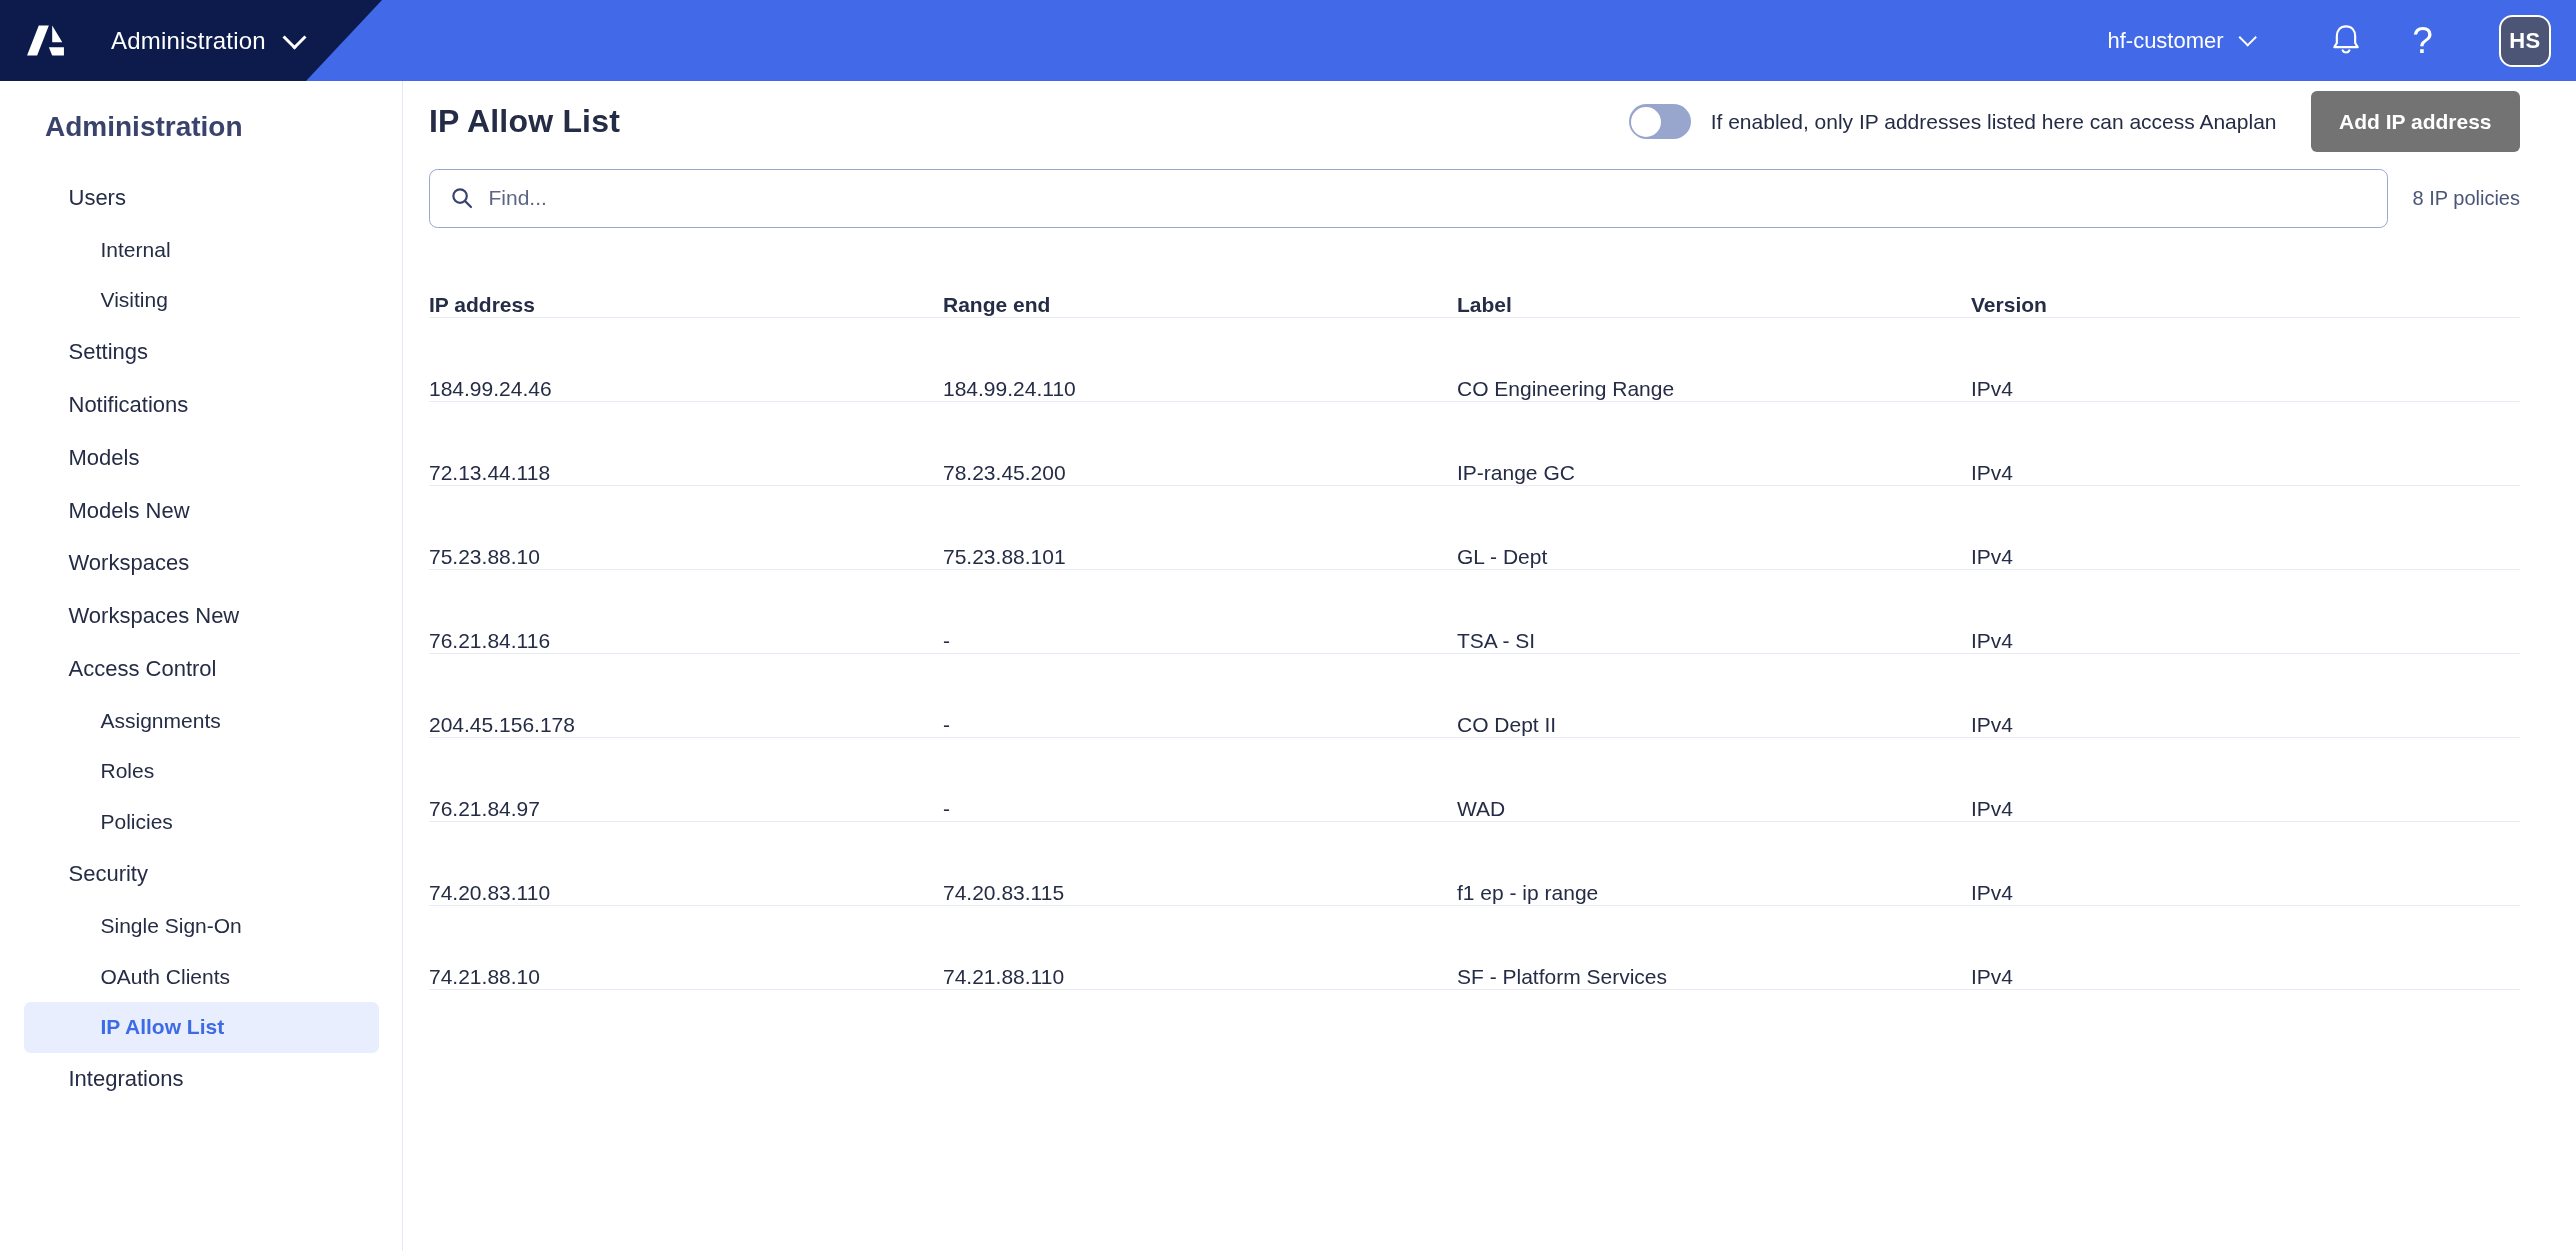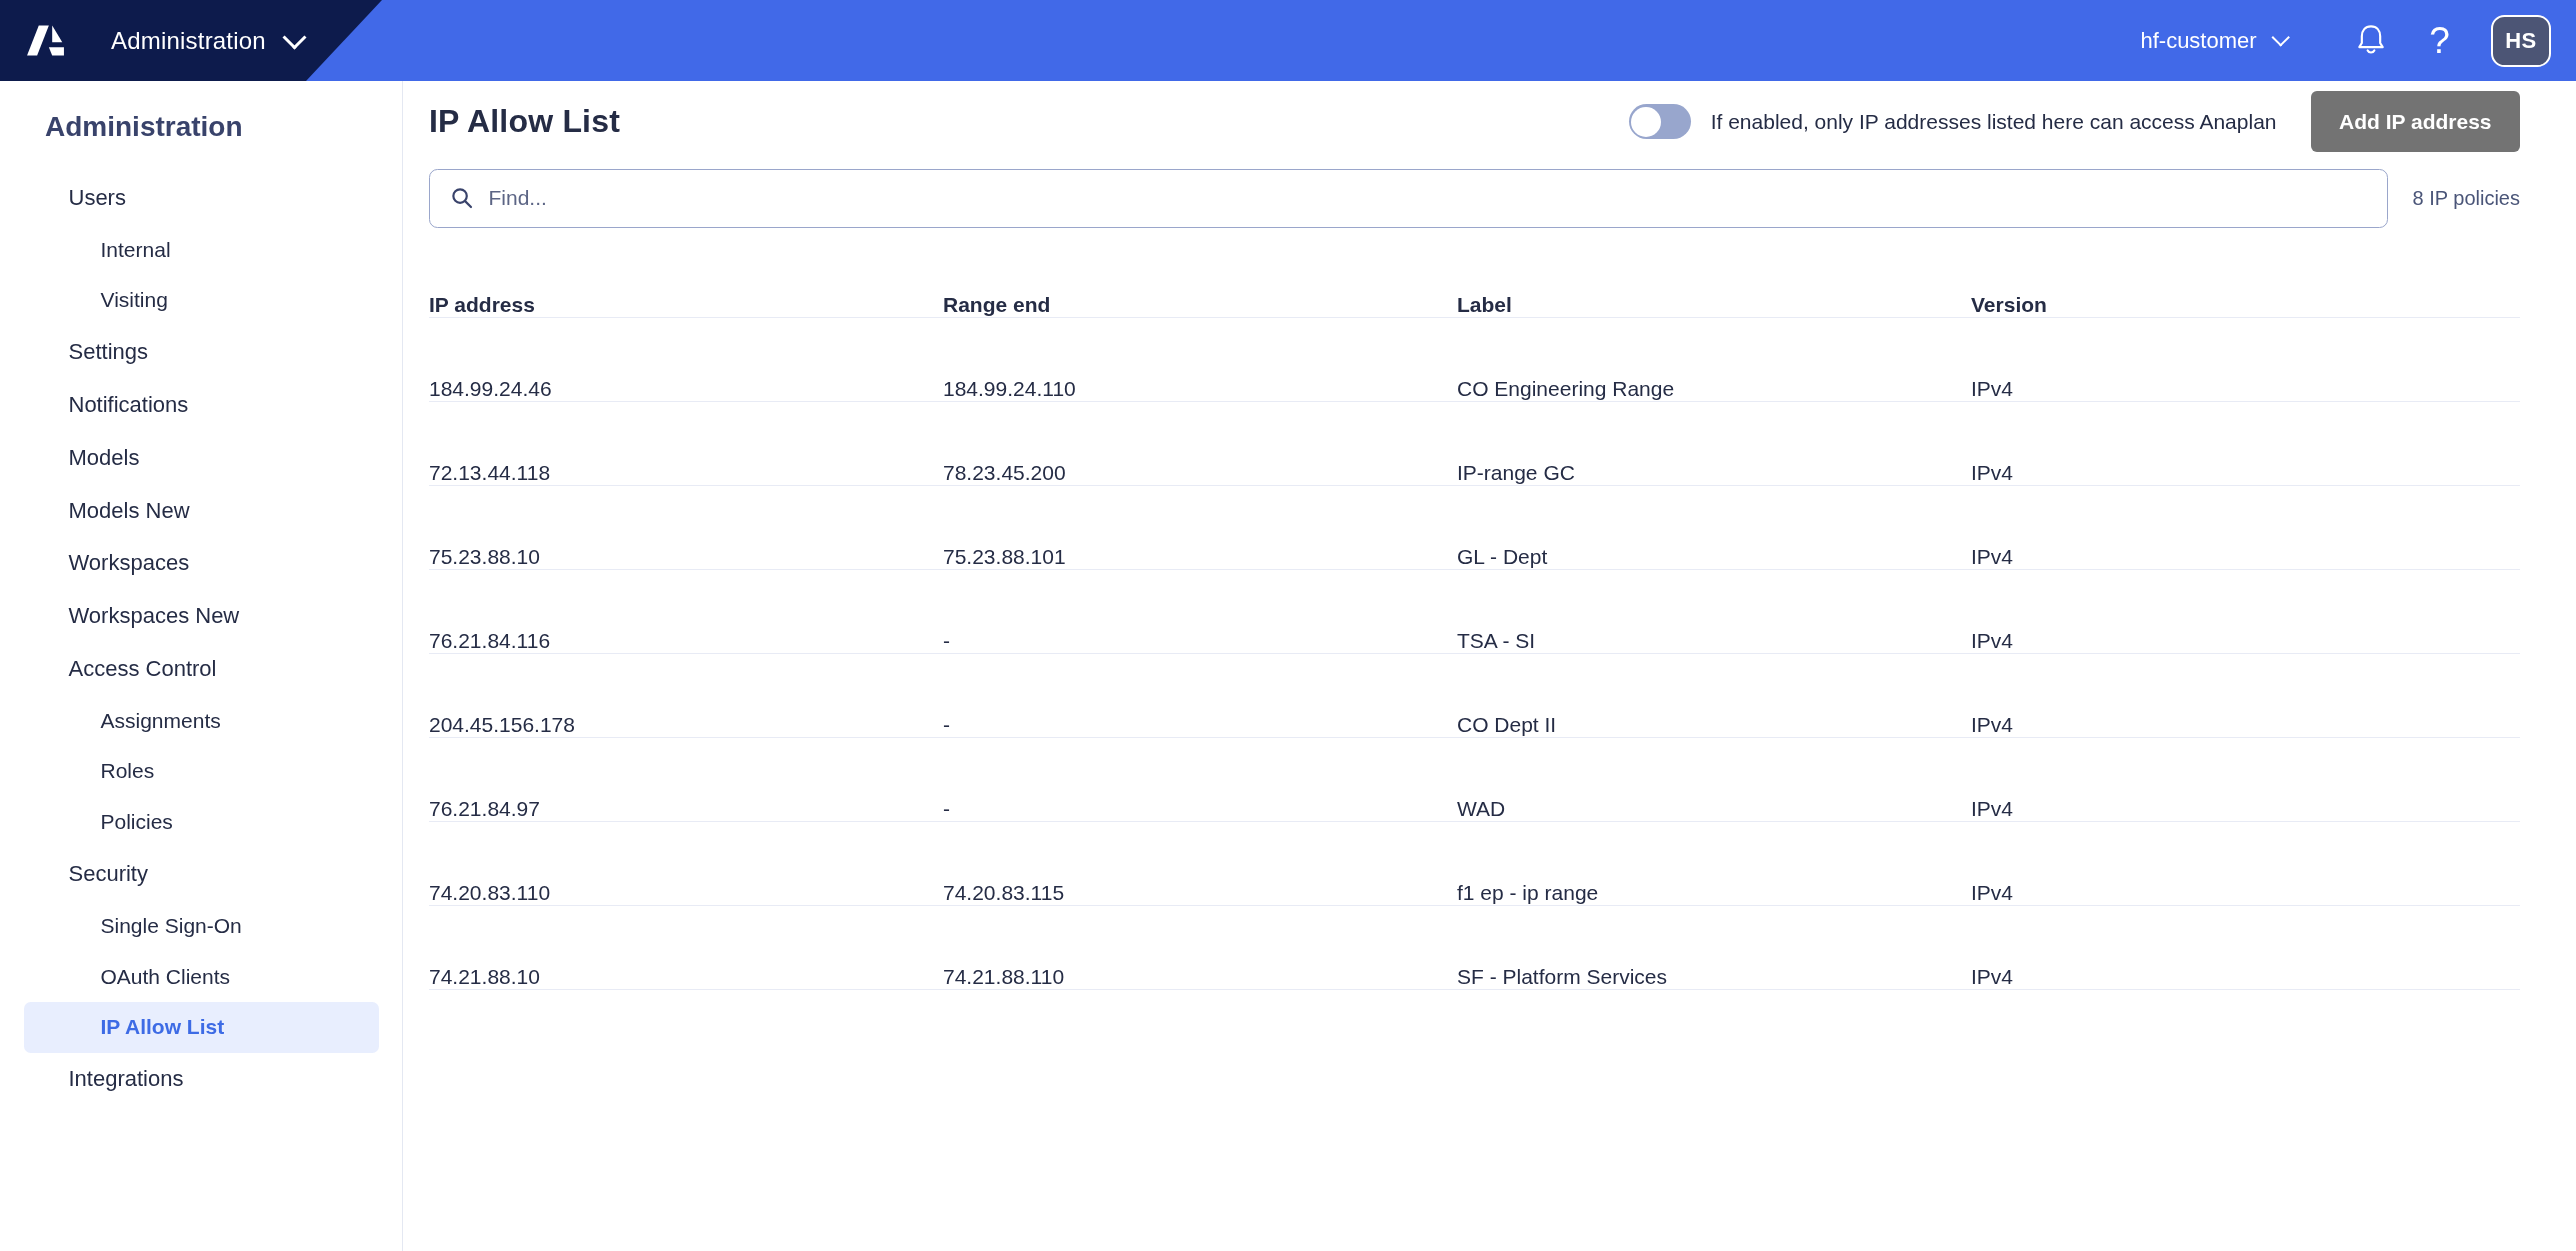--- a/index.html
+++ b/index.html
@@ -35,37 +35,37 @@
   .brand-menu-label {
     color: #ffffff; font-size: 24px; letter-spacing: 0.2px;
   }
   .chev {
     width: 17px; height: 17px;
     border-right: 3.4px solid #fff; border-bottom: 3.4px solid #fff;
     transform: rotate(45deg); margin-top: -6.7px;
   }
   .topbar-right {
     position: absolute; right: 25px; top: 0; height: 81px;
-    display: flex; align-items: center; gap: 4px;
+    display: flex; align-items: center; gap: 12px;
   }
   .tenant {
     display: flex; align-items: center; gap: 17px;
     color: #ffffff; font-size: 22px; margin-right: 47px; cursor: pointer;
   }
   .tenant .chev { width: 13.4px; height: 13.4px; border-width: 2.5px; margin-top: -5px; }
   .icon-btn {
     width: 65px; height: 65px;
     display: flex; align-items: center; justify-content: center;
     cursor: pointer;
   }
   .help-glyph {
     color: #fff; font-size: 37px; line-height: 1; font-weight: 400;
   }
   .avatar {
-    width: 60px; height: 52px; margin-left: 15px;
+    width: 52px; height: 52px; margin-left: 32px;
     background: #4C5575; border: 2.5px solid #ffffff; border-radius: 13.4px;
     display: flex; align-items: center; justify-content: center;
     color: #ffffff; font-size: 22px; font-weight: bold; letter-spacing: 0.4px;
     cursor: pointer;
   }
 
   
   .sidebar {
     position: absolute; top: 81px; left: 0;
     width: 403px; height: 1171px;

